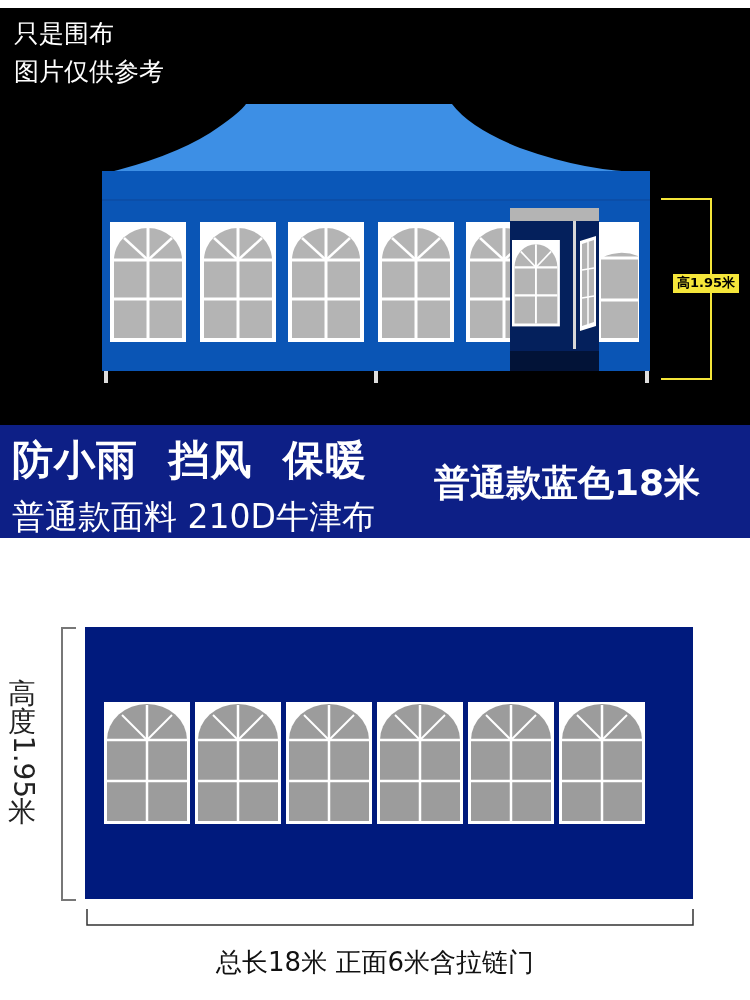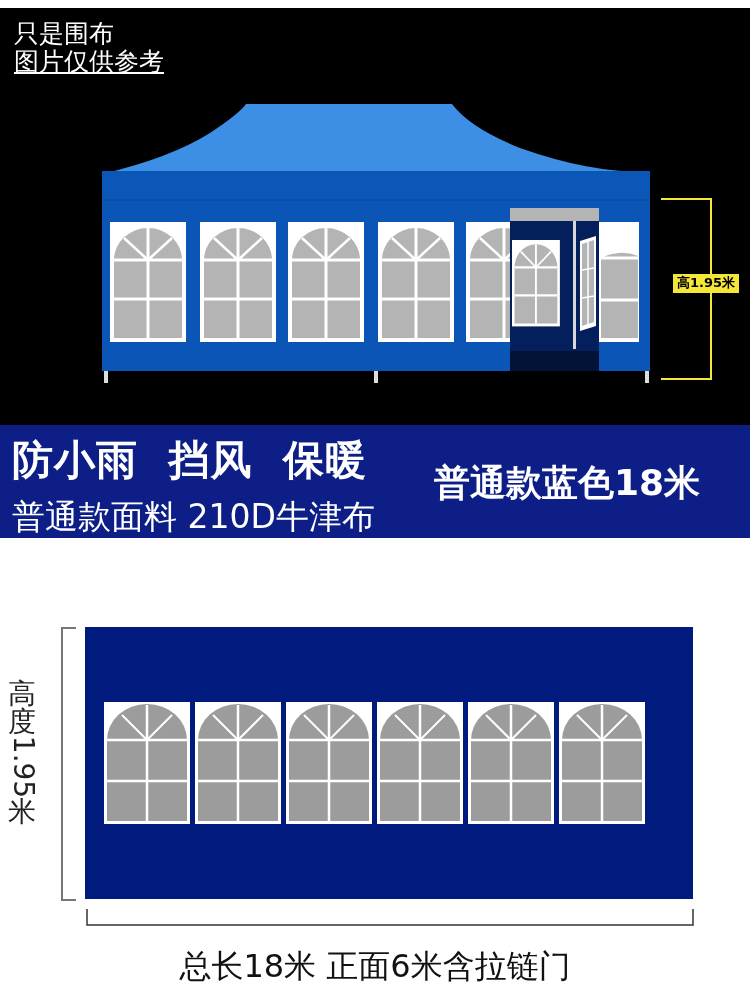--- a/index.html
+++ b/index.html
@@ -1,35 +1,35 @@
 <!DOCTYPE html>
 <html><head>
 <meta charset="utf-8">
 <style>
   html, body { margin: 0; padding: 0; }
   body { width: 750px; height: 1000px; position: relative; overflow: hidden; background: #ffffff; font-family: "DejaVu Sans", "Liberation Sans", sans-serif; }
   .top { position: absolute; left: 0; top: 0; width: 750px; height: 425px; background: #000; margin-top: 8px; }
   .note { position: absolute; left: 14px; color: #fff; font-size: 25px; font-weight: 500; line-height: 1; }
   .note.l1 { top: 13px; }
-  .note.l2 { top: 41px; text-decoration: underline; }
+  .note.l2 { top: 51px; }
   svg { display: block; }
   .tent { position: absolute; left: 0; top: 0; }
   .height-tag { position: absolute; left: 673px; top: 266px; background: #f5e63a; color: #000; font-size: 13px; font-weight: bold; padding: 2px 4px; line-height: 1.15; }
   .banner { position: absolute; top: 425px; height: 113px; background: #0d1f86; color: #fff; }
   .banner.left { left: 0; width: 466px; }
   .banner.right { left: 410px; width: 402px; }
   .b-title { position: absolute; left: 12px; top: 8px; font-size: 41px; font-weight: bold; letter-spacing: 1px; white-space: nowrap; }
   .b-sub { position: absolute; left: 12px; top: 70px; font-size: 33px; white-space: nowrap; }
   .b-right { position: absolute; left: 24px; top: 34px; font-size: 36px; font-weight: bold; white-space: nowrap; }
   .bottom { position: absolute; left: 0; top: 538px; width: 750px; height: 462px; background: #fff; }
   .panel-svg { position: absolute; left: 0; top: 0; }
   .vlabel { position: absolute; left: 8px; top: 680px; width: 30px; font-size: 28px; color: #222; line-height: 1; }
   .vlabel span { display: block; }
   .vlabel .rot { transform: rotate(90deg); margin: 2px 0; }
-  .caption { position: absolute; left: 0; width: 750px; top: 945px; text-align: center; font-size: 32px; color: #111; font-weight: 500; white-space: nowrap; }
+  .caption { position: absolute; left: 0; width: 750px; top: 945px; text-align: center; font-size: 26px; color: #111; font-weight: 500; white-space: nowrap; }
 </style>
 </head>
 <body>
 
 <div class="top">
   <div class="note l1">只是围布</div>
   <div class="note l2">图片仅供参考</div>
 
   <svg class="tent" width="750" height="425" viewBox="0 0 750 425">
     <defs>

